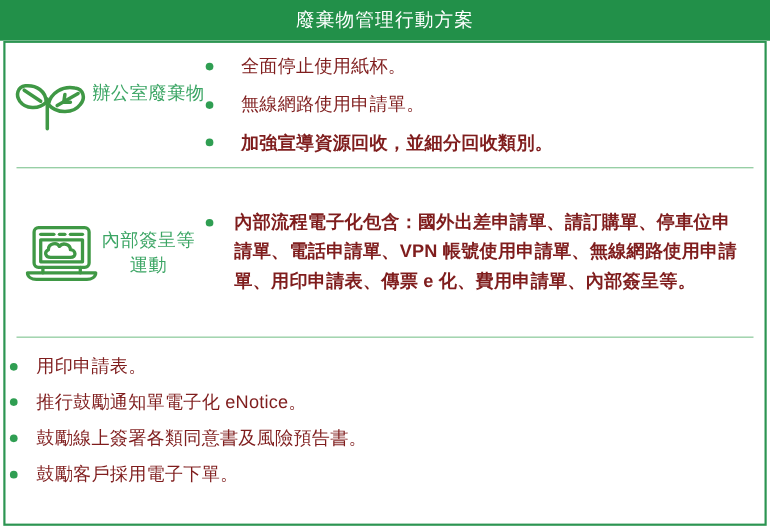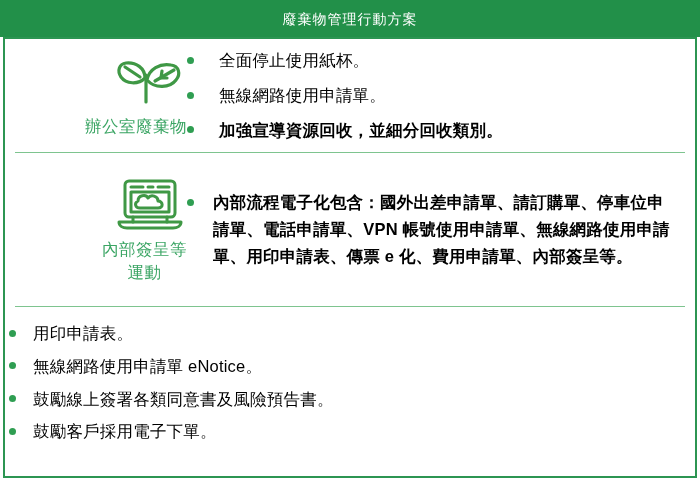--- a/index.html
+++ b/index.html
@@ -25,21 +25,21 @@
     height: 37px;
     min-height: 37px;
     background: #229049;
     color: #ffffff;
     display: flex;
     align-items: center;
     justify-content: center;
     letter-spacing: 1px;
   }
   #header .title {
-    font-size: 14px;
+    font-size: 17px;
     font-weight: normal;
     color: #ffffff;
     line-height: 1;
   }
 
   
   #body {
     flex: 1;
     margin: 0 3px 3px 3px;
     border: 2px solid #2c9552;
@@ -64,22 +64,22 @@
     height: 0;
     border-top: 1.5px solid #7ec48f;
     margin: 0 10px;
   }
 
   
   .cell-icon {
     width: 178px;
     min-width: 178px;
     display: flex;
-    flex-direction: column;
-    align-items: flex-end;
+    flex-direction: row;
+    align-items: flex-start;
     justify-content: center;
   }
   .icon-box {
     display: flex;
     align-items: center;
     justify-content: center;
     height: 56px;
   }
   .cat-label {
     margin-top: 6px;
@@ -94,21 +94,21 @@
   
   .cell-list {
     flex: 1;
     padding-right: 14px;
   }
   ul.bullets {
     list-style: none;
   }
   ul.bullets li {
     position: relative;
-    color: #000000;
+    color: #7f1d1d;
     font-size: 16.5px;
     line-height: 1.62;
     letter-spacing: 0.2px;
   }
   ul.bullets li::before {
     content: "";
     position: absolute;
     width: 7px;
     height: 7px;
     border-radius: 50%;
@@ -193,21 +193,21 @@
         </ul>
       </div>
     </div>
 
     <div class="divider"></div>
 
     <div class="row row-3">
       <div class="cell-list">
         <ul class="bullets gap-tight">
           <li>用印申請表。</li>
-          <li>無線網路使用申請單 eNotice。</li>
+          <li>推行鼓勵通知單電子化 eNotice。</li>
           <li>鼓勵線上簽署各類同意書及風險預告書。</li>
           <li>鼓勵客戶採用電子下單。</li>
         </ul>
       </div>
     </div>
 
   </div>
 </div>
 
 </body></html>

